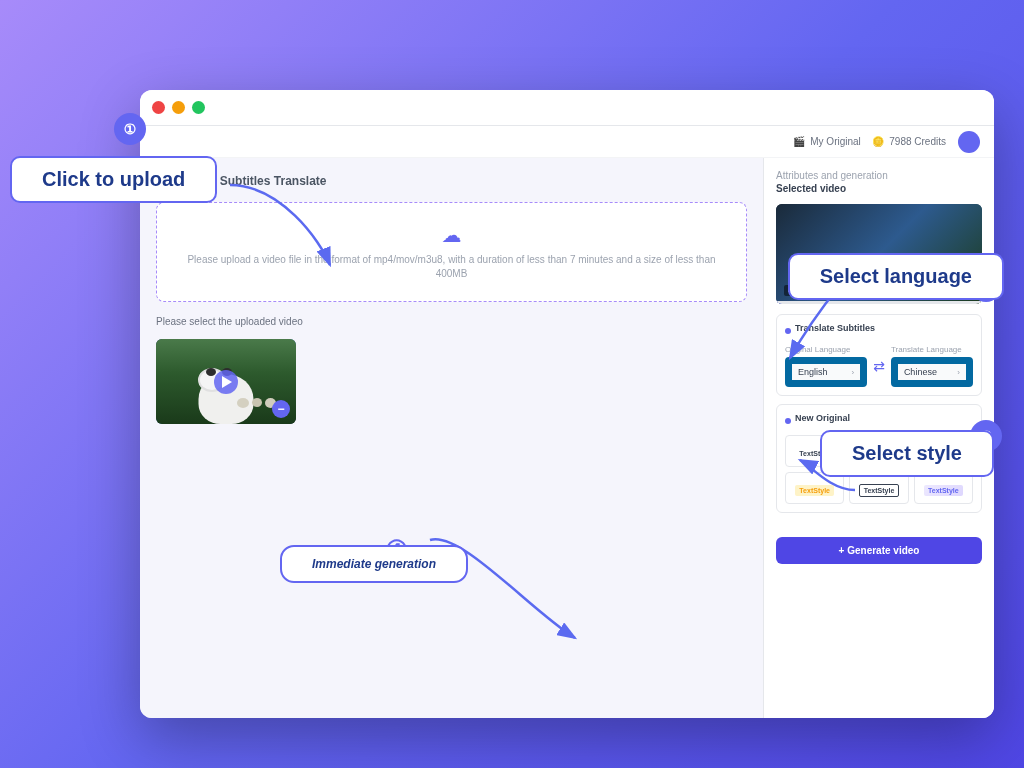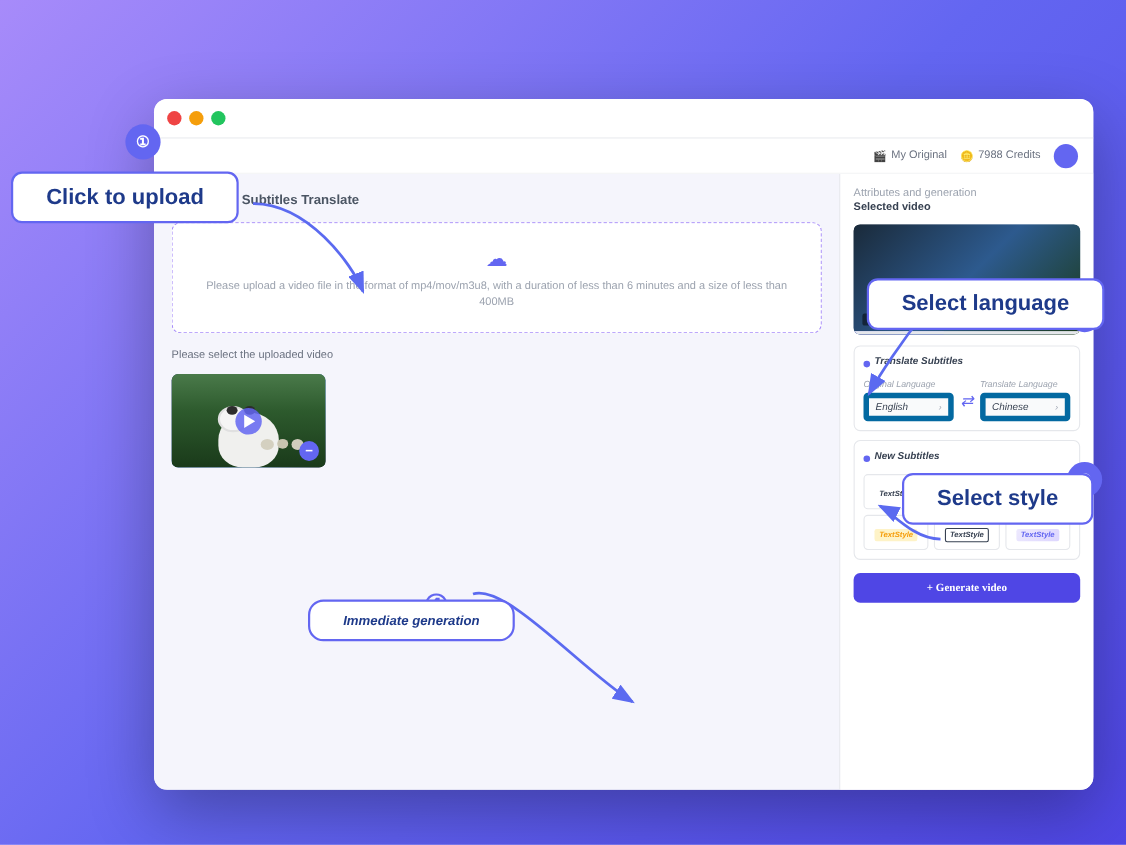--- a/index.html
+++ b/index.html
@@ -254,21 +254,20 @@
       color: white;
       font-size: 10px;
     }
 
     
     .section-card {
       border: 1px solid #e5e7eb;
       border-radius: 6px;
       padding: 8px;
       margin-bottom: 8px;
-      font-style: italic;
     }
 
     .section-card-title {
       font-size: 9px;
       font-weight: 600;
       color: #374151;
       margin-bottom: 6px;
     }
 
     .lang-row {
@@ -285,21 +284,21 @@
       font-size: 8px;
       color: #9ca3af;
       margin-bottom: 3px;
     }
 
     .lang-select {
       display: flex;
       align-items: center;
       justify-content: space-between;
       background: #f9fafb;
-      border: 5px solid #0369a1;
+      border: 7px solid #0369a1;
       border-radius: 4px;
       padding: 3px 6px;
       font-size: 9px;
       color: #374151;
     }
 
     .lang-arrow {
       color: #9ca3af;
       font-size: 8px;
     }
@@ -348,26 +347,25 @@
     .generate-btn {
       width: 100%;
       background: #4f46e5;
       color: white;
       border: none;
       border-radius: 6px;
       padding: 8px;
       font-size: 10px;
       font-weight: 600;
       cursor: pointer;
-      margin-top: 12px;
+      margin-top: 24px;
       display: flex;
       align-items: center;
       justify-content: center;
       gap: 6px;
-      font-family: Liberation Serif, serif;
     }
 
     
     .top-bar {
       position: absolute;
       top: 0;
       right: 0;
       left: 0;
       height: 36px;
       background: white;
@@ -487,21 +485,21 @@
 
     <div class="left-panel">
 
       <div class="panel-header">
         <div class="panel-icon"></div>
         <span class="panel-title">Video Subtitles Translate</span>
       </div>
 
       <div class="upload-area">
         <div class="upload-icon">☁</div>
-        <div class="upload-text">Please upload a video file in the format of mp4/mov/m3u8, with a duration of less than 6 minutes and a size of less than 400MB</div>
+        <div class="upload-text">Please upload a video file in the format of mp4/mov/m3u8, with a duration of less than 7 minutes and a size of less than 400MB</div>
       </div>
 
       <div class="uploaded-video-section">
         <div class="section-label">Please select the uploaded video</div>
 
         <div class="video-thumbnail">
           <div class="video-forest-bg"></div>
 
           <div style="position:absolute; bottom:0; left:50%; transform:translateX(-50%); width:55px; height:50px; background:#f0f0ee; border-radius:50% 50% 40% 40%;"></div>
           <div style="position:absolute; bottom:32px; left:50%; transform:translateX(-28px); width:28px; height:24px; background:#f5f5f5; border-radius:50%; border:2px solid #e0e0e0;"></div>
@@ -567,21 +565,21 @@
               <span>Chinese</span>
               <span class="lang-arrow">›</span>
             </div>
           </div>
         </div>
       </div>
 
       <div class="section-card">
         <div class="section-card-header">
           <span class="section-dot"></span>
-          <span class="section-card-title">New Subtitles</span>
+          <span class="section-card-title">New Original</span>
         </div>
         <div class="subtitle-styles-grid">
 
           <div class="style-item">
             <span class="style-preview style-default">TextStyle</span>
           </div>
           <div class="style-item selected">
             <span class="style-preview style-bold">TextStyle</span>
           </div>
           <div class="style-item">

